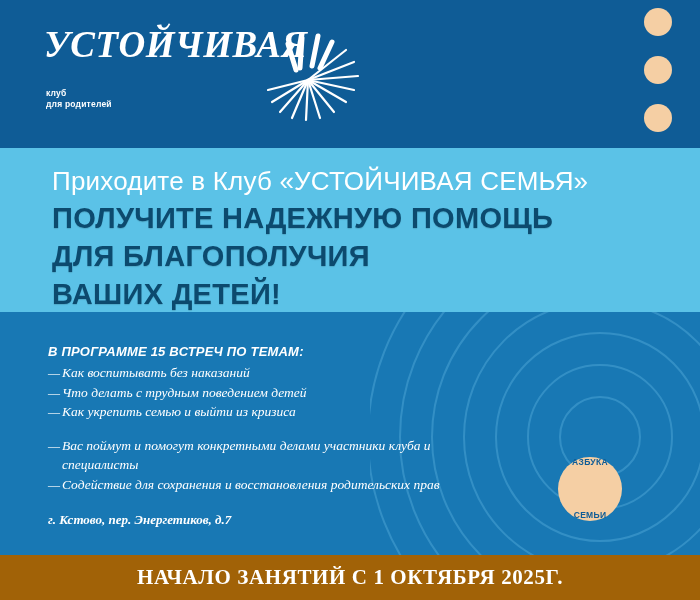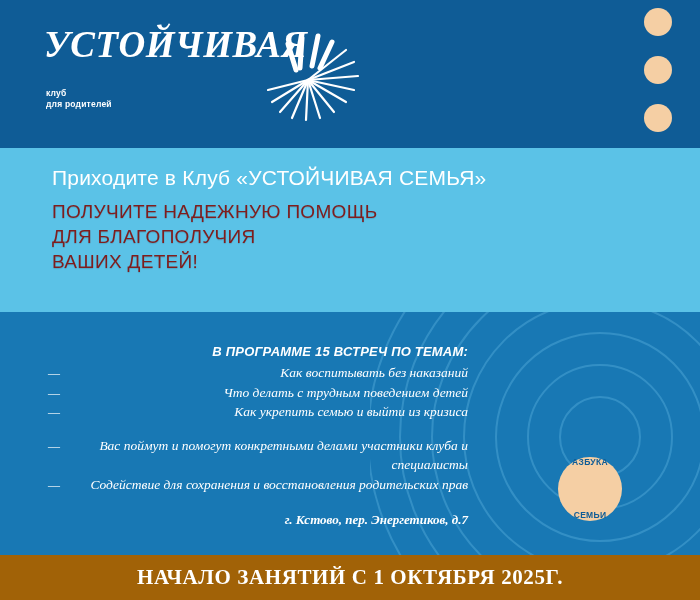--- a/index.html
+++ b/index.html
@@ -74,30 +74,30 @@
 
   
   .band-head2 {
     position: absolute; left: 0; top: 148px;
     width: 700px; height: 164px;
     background: #5bc2e7;
   }
   .pre-title {
     position: absolute; left: 52px; top: 18px;
     color: #ffffff;
-    font-size: 21px;
+    font-size: 26px;
     font-weight: normal;
     letter-spacing: .2px;
     white-space: nowrap;
   }
   .big-title {
     position: absolute; left: 52px; top: 52px;
-    color: #7f1d1d;
-    font-size: 19px;
-    font-weight: normal;
+    color: #0c4a6e;
+    font-size: 29px;
+    font-weight: bold;
     line-height: 1.31;
     letter-spacing: .3px;
     text-transform: uppercase;
     text-shadow: 0 1px 1px rgba(0,0,0,.13);
   }
 
   
   .band-body {
     position: absolute; left: 0; top: 312px;
     width: 700px; height: 243px;
@@ -106,21 +106,20 @@
   }
   .rings {
     position: absolute; right: -130px; top: -90px;
     width: 460px; height: 430px;
     opacity: .55;
   }
   .body-inner {
     position: absolute; left: 48px; top: 32px;
     width: 420px;
     color: #ffffff;
-    text-align: right;
   }
   .sect-title {
     font-size: 13px;
     font-weight: bold;
     font-style: italic;
     letter-spacing: .2px;
     text-transform: uppercase;
     margin: 0 0 4px 0;
   }
   .sect-list {

